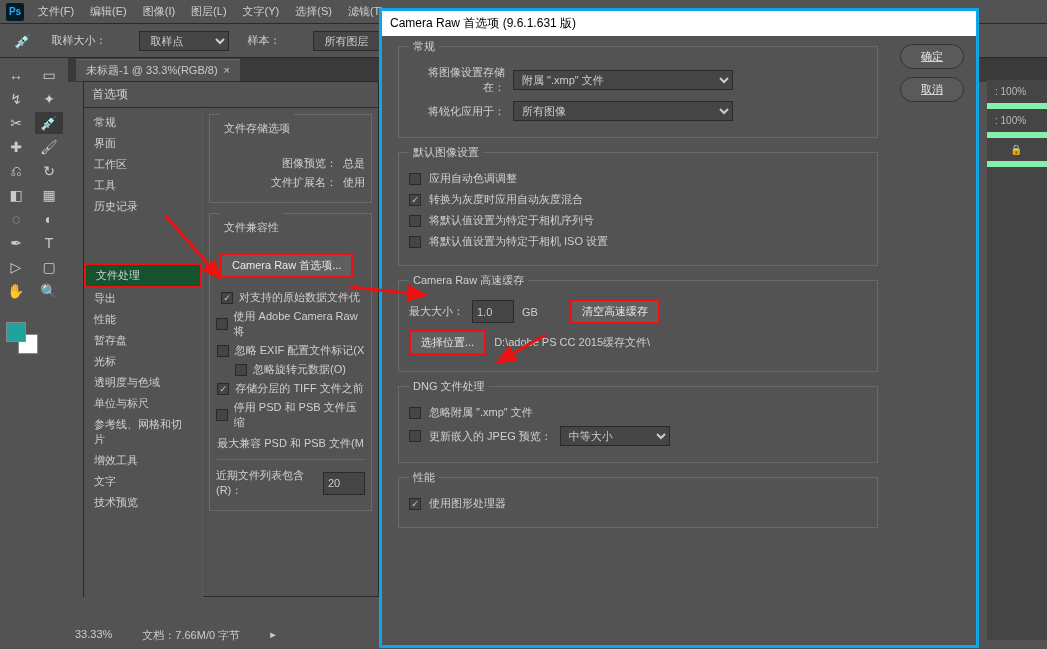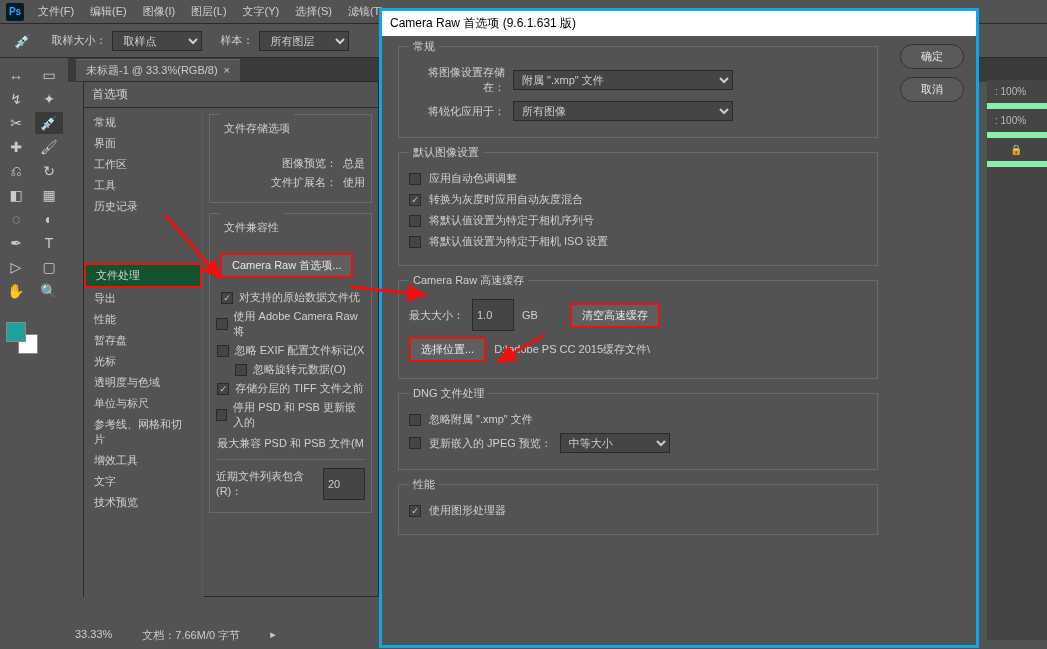--- a/index.html
+++ b/index.html
@@ -7,21 +7,21 @@
 
 
 .menubar { background: #535353; height: 24px; display: flex; align-items: center; padding-left: 6px; border-bottom: 1px solid #2a2a2a; }
 .ps-logo { width: 18px; height: 18px; background: #001d26; color: #31a8ff; font-size: 10px; font-weight: bold; display: flex; align-items: center; justify-content: center; border-radius: 2px; margin-right: 6px; }
 .menubar-item { padding: 0 8px; color: #d0d0d0; cursor: pointer; }
 
 
 .options-bar { background: #535353; height: 34px; display: flex; align-items: center; padding-left: 14px; border-bottom: 1px solid #2a2a2a; }
 .eyedrop-icon { font-size: 14px; margin-right: 20px; }
 .opt-label { margin-right: 6px; }
-.opt-select { background: #454545; border: 1px solid #2a2a2a; color: #d0d0d0; height: 20px; padding: 0 6px; margin-right: 18px; min-width: 90px; }
+.opt-select { background: #454545; border: 1px solid #2a2a2a; color: #d0d0d0; height: 20px; padding: 0 6px; margin-right: 18px; min-width: 90px; margin-left: 27px; }
 
 
 .tab-bar { background: #3a3a3a; height: 24px; display: flex; align-items: center; padding-left: 76px; }
 .tab { background: #535353; padding: 3px 10px; color: #ccc; font-size: 11px; border-top: 1px solid #666; }
 .tab .x { margin-left: 6px; }
 
 
 .tools { position: absolute; left: 0; top: 58px; width: 68px; background: #535353; display: grid; grid-template-columns: 1fr 1fr; gap: 2px; padding: 6px 2px; }
 .tool { width: 28px; height: 22px; display: flex; align-items: center; justify-content: center; color: #ccc; font-size: 14px; }
 .tool.sel { background: #3a3a3a; }
@@ -48,29 +48,29 @@
 .cb { width: 12px; height: 12px; border: 1px solid #2a2a2a; background: #454545; display: inline-flex; align-items: center; justify-content: center; font-size: 9px; color: #ccc; }
 .cb.checked::after { content: "✓"; }
 
 .btn-ps { background: #5f5f5f; border: 1px solid #2a2a2a; padding: 3px 10px; color: #e8e8e8; cursor: pointer; }
 .red-box { border: 2px solid #e11; }
 
 
 .craw-dialog { position: absolute; left: 379px; top: 8px; width: 600px; height: 640px; background: #535353; border: 3px solid #0ea5e9; z-index: 10; }
 .craw-title { background: #fff; color: #000; padding: 4px 8px; font-size: 12px; }
 .craw-body { position: relative; padding: 10px 16px; height: calc(100% - 24px); overflow: hidden; }
-.craw-buttons { position: absolute; right: 12px; top: 8px; display: flex; flex-direction: column; gap: 8px; }
+.craw-buttons { position: absolute; right: 12px; top: 8px; display: flex; flex-direction: column; gap: 8px; text-decoration: underline; }
 .btn-pill { background: #5a5a5a; border: 1px solid #333; border-radius: 14px; padding: 4px 20px; color: #e8e8e8; cursor: pointer; }
 
 .craw-fieldset { border: 1px solid #6a6a6a; padding: 12px 10px 10px; margin-bottom: 14px; position: relative; width: 480px; }
 .craw-legend { position: absolute; top: -8px; left: 10px; background: #535353; padding: 0 4px; }
 .frow { display: flex; align-items: center; margin: 6px 0; gap: 8px; }
 .flabel { width: 96px; text-align: right; }
 .fselect { background: #454545; border: 1px solid #2a2a2a; color: #ccc; height: 20px; min-width: 220px; padding: 0 4px; }
-.finput { background: #454545; border: 1px solid #2a2a2a; color: #ccc; height: 32px; width: 42px; padding: 0 4px; text-align: left; }
+.finput { background: #454545; border: 1px solid #2a2a2a; color: #ccc; height: 23px; width: 42px; padding: 0 4px; text-align: left; }
 
 
 .right-panels { position: absolute; right: 0; top: 80px; width: 60px; height: 560px; background: #454545; }
 .rp-row { padding: 6px 8px; color: #bbb; font-size: 10px; border-bottom: 6px solid #86efac; }
 
 
 .arrow { position: absolute; pointer-events: none; z-index: 20; }
 
 .hr { height: 1px; background: #6a6a6a; margin: 8px 0; }
 
@@ -184,21 +184,21 @@
           <div class="row">
               <span class="cb"></span>
               <span>忽略旋转元数据(O)</span>
             </div>
           <div class="row">
               <span class="cb checked"></span>
               <span>存储分层的 TIFF 文件之前</span>
             </div>
           <div class="row">
               <span class="cb"></span>
-              <span>停用 PSD 和 PSB 更新嵌入的</span>
+              <span>停用 PSD 和 PSB 文件压缩</span>
             </div>
           <div class="row" style="margin-top:6px">
               <span>最大兼容 PSD 和 PSB 文件(M</span>
             </div>
           <div class="hr"></div>
           <div class="row" style="justify-content:flex-end">
               <span>近期文件列表包含(R)：</span>
               <input class="finput" type="text" value="20" style="">
             </div>
         </div>

